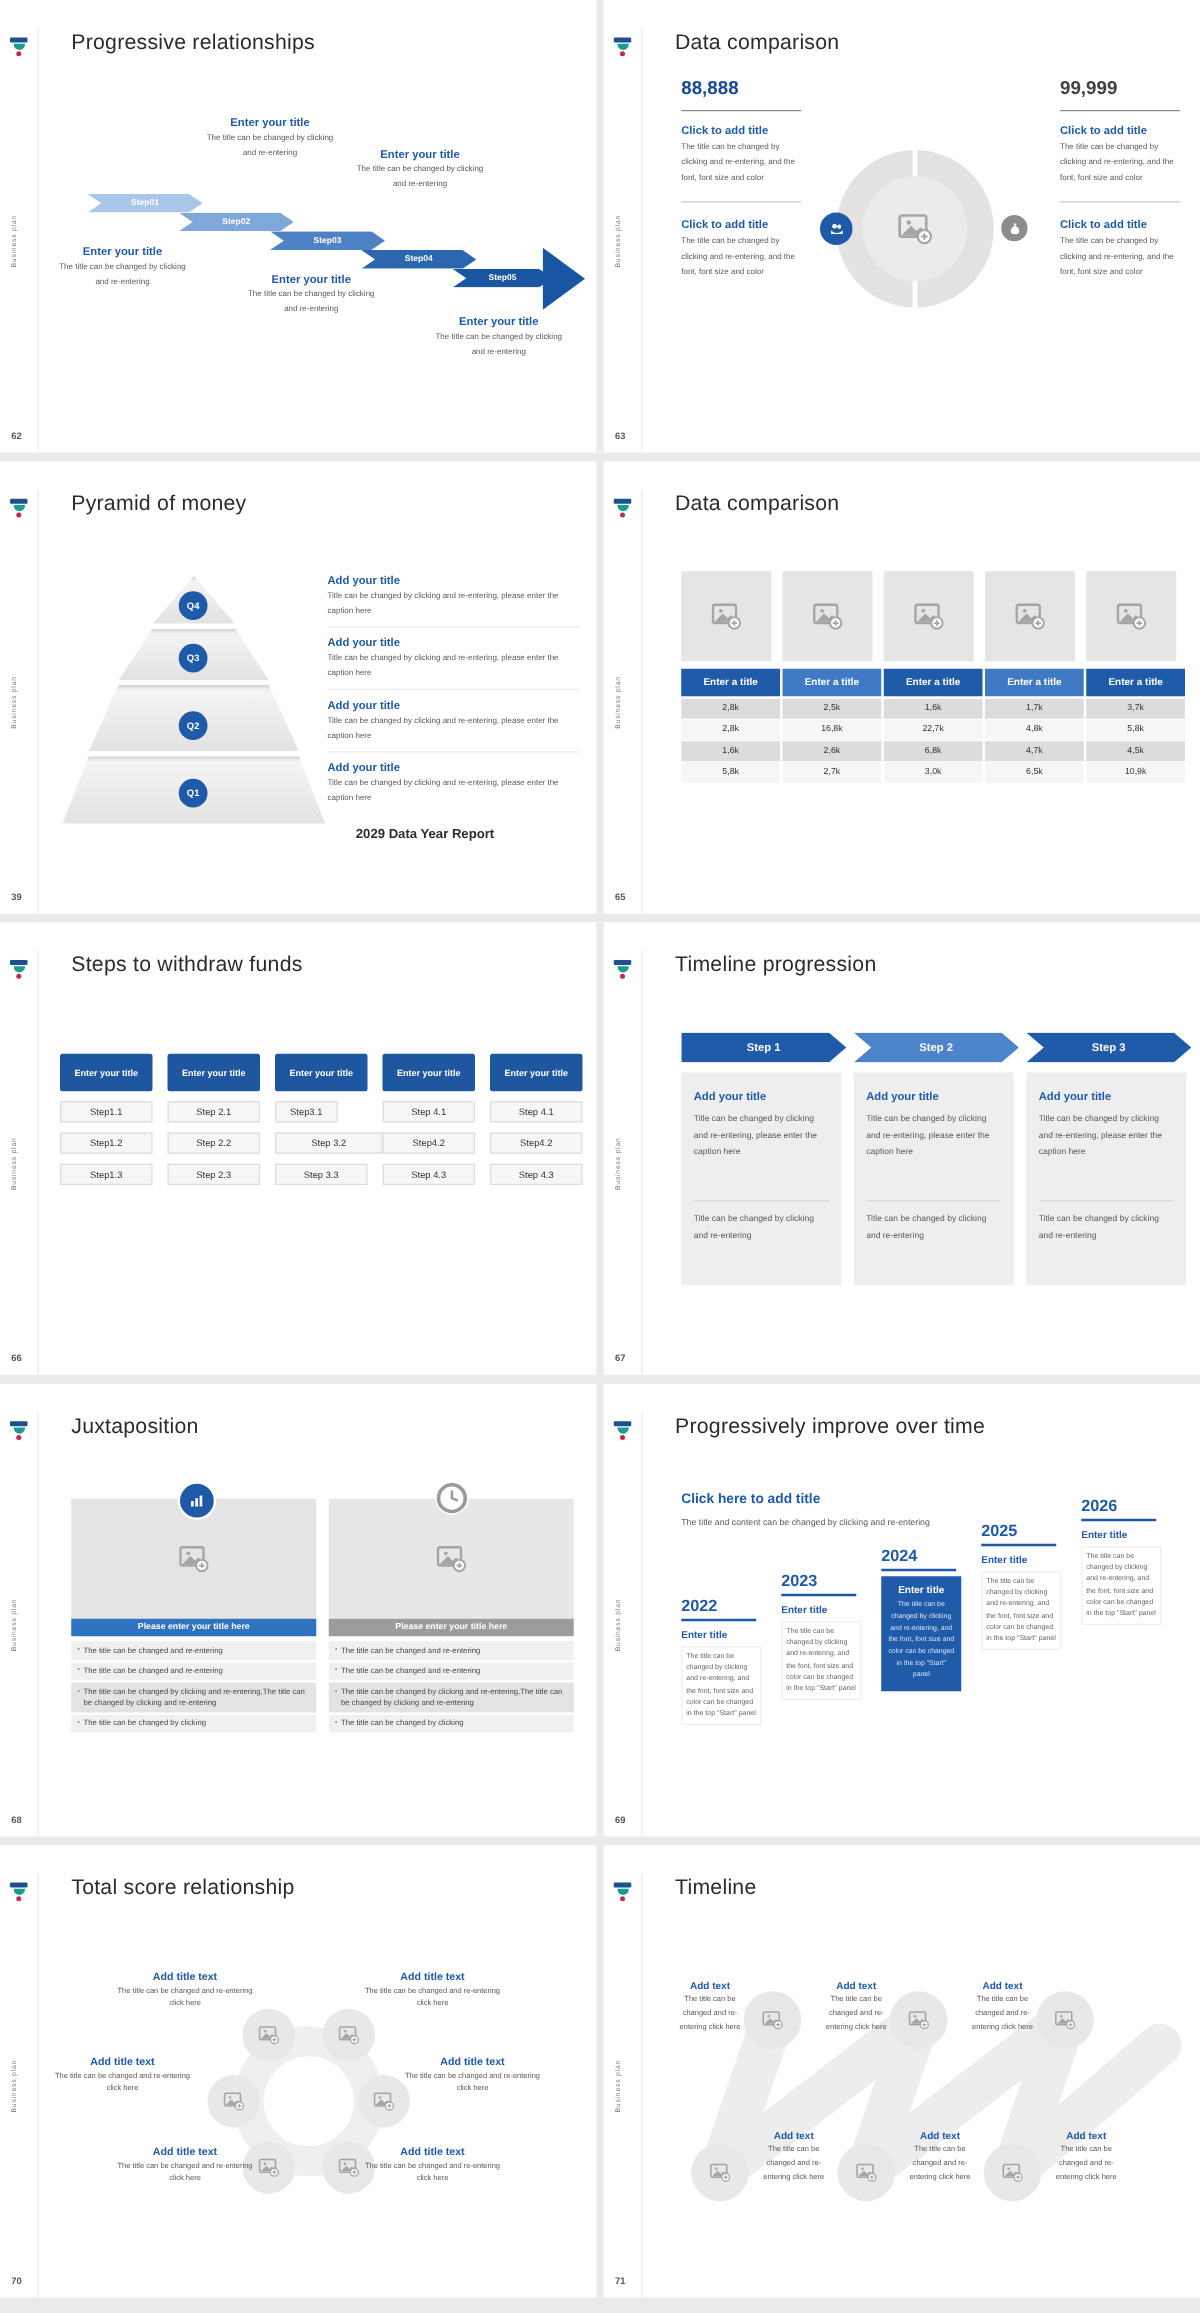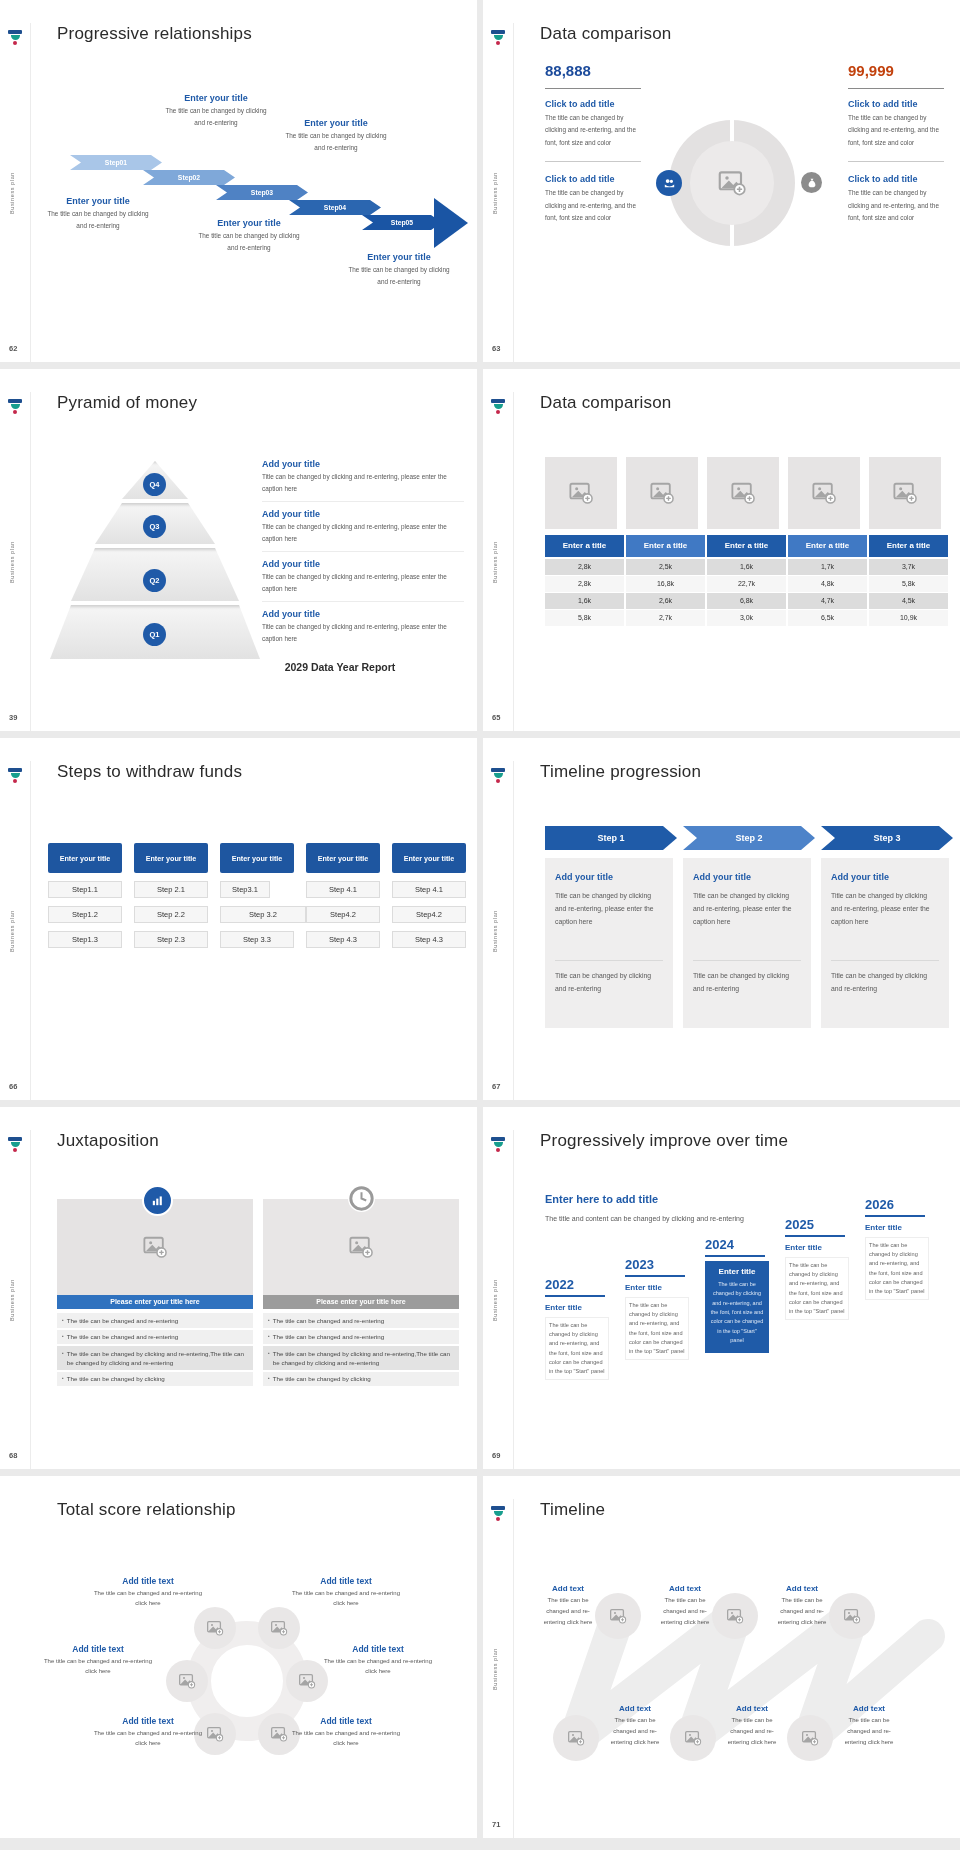--- a/index.html
+++ b/index.html
@@ -121,21 +121,21 @@
     <div class="abs" style="left:62px;top:62px;width:100px">
       <div class="bh" style="font-size:15px;color:#1b4a9b">88,888</div>
       <div style="width:96px;height:1px;background:#8a8a8a;margin-top:9px"></div>
       <div class="bh" style="font-size:9px;margin-top:10px">Click to add title</div>
       <div class="body" style="font-size:6.4px;line-height:1.95;margin-top:3px">The title can be changed by clicking and re-entering, and the font, font size and color</div>
       <div style="width:96px;height:1px;background:#c9c9c9;margin-top:12px"></div>
       <div class="bh" style="font-size:9px;margin-top:12px">Click to add title</div>
       <div class="body" style="font-size:6.4px;line-height:1.95;margin-top:3px">The title can be changed by clicking and re-entering, and the font, font size and color</div>
     </div>
     <div class="abs" style="left:365px;top:62px;width:100px">
-      <div class="bh" style="font-size:15px;color:#c2410c">99,999</div>
+      <div class="bh" style="font-size:15px;color:#404040">99,999</div>
       <div style="width:96px;height:1px;background:#8a8a8a;margin-top:9px"></div>
       <div class="bh" style="font-size:9px;margin-top:10px">Click to add title</div>
       <div class="body" style="font-size:6.4px;line-height:1.95;margin-top:3px">The title can be changed by clicking and re-entering, and the font, font size and color</div>
       <div style="width:96px;height:1px;background:#c9c9c9;margin-top:12px"></div>
       <div class="bh" style="font-size:9px;margin-top:12px">Click to add title</div>
       <div class="body" style="font-size:6.4px;line-height:1.95;margin-top:3px">The title can be changed by clicking and re-entering, and the font, font size and color</div>
     </div>
     <div class="circ" style="left:186px;top:120px;width:126px;height:126px;background:#e3e1e1"></div>
     <div class="abs" style="left:247px;top:120px;width:4px;height:126px;background:#fff"></div>
     <div class="circ" style="left:207px;top:141px;width:84px;height:84px;background:#eceaea">
@@ -404,21 +404,21 @@
     <div class="strip">
       <div class="logo">
           <div class="l1"></div>
           <div class="l2"></div>
           <div class="l3"></div>
         </div>
       <div class="vtext">Business plan</div>
       <div class="pnum">69</div>
     </div>
     <div class="stitle">Progressively improve over time</div>
-    <div class="bh abs" style="left:62px;top:86px;font-size:11px">Enter here to add title</div>
+    <div class="bh abs" style="left:62px;top:86px;font-size:11px">Click here to add title</div>
     <div class="body abs" style="left:62px;top:106px;width:215px;font-size:7px;line-height:1.85;text-align:justify">The title and content can be changed by clicking and re-entering</div>
     <div class="abs yearcol" style="left:62px;top:170px;width:66px">
       <div class="yr">2022</div>
       <div class="ul"></div>
       <div class="bh" style="font-size:8px;margin-top:6px">Enter title</div>
       <div style="font-size:5.6px;line-height:1.65;color:#666;border:1px solid #eee;background:#fff;padding:3px;margin-top:5px;width:56px">The title can be changed by clicking and re-entering, and the font, font size and color can be changed in the top "Start" panel</div>
     </div>
     <div class="abs yearcol" style="left:142px;top:150px;width:66px">
       <div class="yr">2023</div>
       <div class="ul"></div>
@@ -441,20 +441,29 @@
     </div>
     <div class="abs yearcol" style="left:382px;top:90px;width:66px">
       <div class="yr">2026</div>
       <div class="ul"></div>
       <div class="bh" style="font-size:8px;margin-top:6px">Enter title</div>
       <div style="font-size:5.6px;line-height:1.65;color:#666;border:1px solid #eee;background:#fff;padding:3px;margin-top:5px;width:56px">The title can be changed by clicking and re-entering, and the font, font size and color can be changed in the top "Start" panel</div>
     </div>
   </div>
 
   <div class="slide">
+    <div class="strip">
+      <div class="logo">
+          <div class="l1"></div>
+          <div class="l2"></div>
+          <div class="l3"></div>
+        </div>
+      <div class="vtext">Business plan</div>
+      <div class="pnum">70</div>
+    </div>
     <div class="stitle">Total score relationship</div>
     <div class="circ" style="left:187px;top:145px;width:120px;height:120px;border:24px solid #f0eeee;box-sizing:border-box"></div>
     <div class="circ" style="left:194px;top:131px;width:42px;height:42px;background:#e9e7e7">
         <svg class="ph" width="18" height="18">
           <use href="#ph"></use>
         </svg>
       </div>
     <div class="circ" style="left:258px;top:131px;width:42px;height:42px;background:#e9e7e7">
         <svg class="ph" width="18" height="18">
           <use href="#ph"></use>

